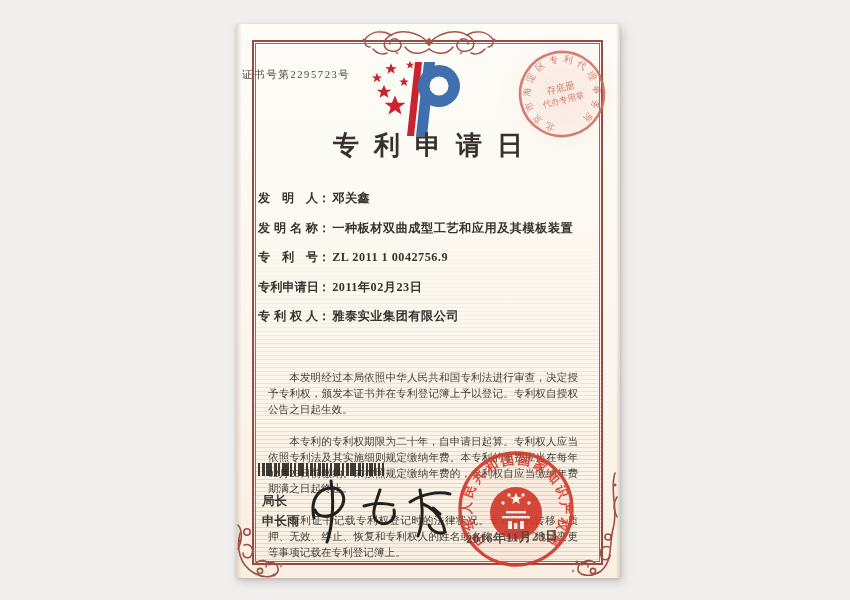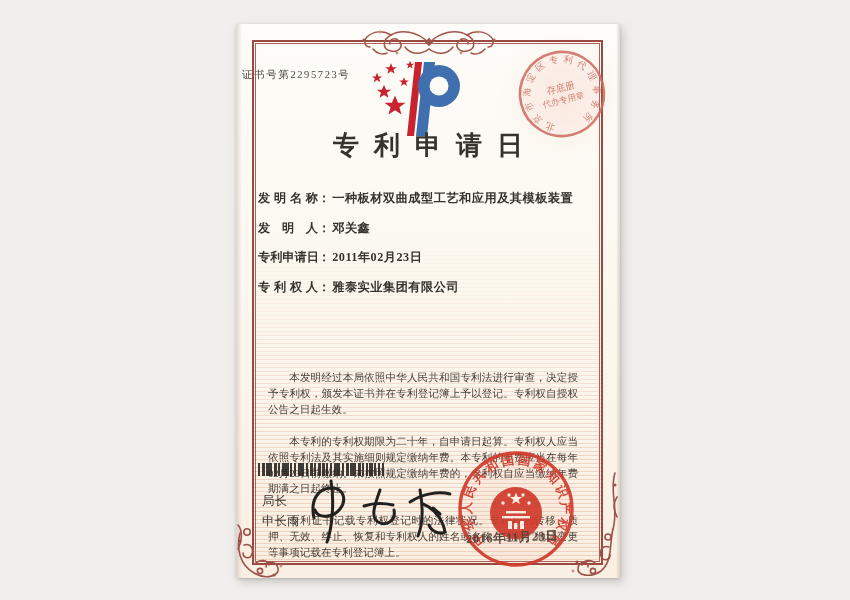--- a/index.html
+++ b/index.html
@@ -61,21 +61,21 @@
   .body-text p{margin:16px;text-indent:2em;}
   
   .barcode{
     position:absolute;left:22px;top:439px;width:126px;height:13px;
     background-image:
       repeating-linear-gradient(90deg,#26221f 0 2px,transparent 2px 4px),
       repeating-linear-gradient(90deg,#26221f 0 1px,transparent 1px 6px),
       repeating-linear-gradient(90deg,transparent 0 9px,#26221f 9px 12px,transparent 12px 17px);
     opacity:.88;
   }
-  .signer{position:absolute;left:26px;top:467px;font-size:12.5px;font-weight:400;color:#3c352f;line-height:20px;}
+  .signer{position:absolute;left:26px;top:467px;font-size:12.5px;font-weight:700;color:#3c352f;line-height:20px;}
   .signature{position:absolute;left:62px;top:452px;width:170px;height:76px;}
   .seal{position:absolute;left:218px;top:423px;width:124px;height:124px;opacity:.92;}
   .seal-date{
     position:absolute;left:230px;top:505px;width:120px;
     font-size:12.5px;font-weight:700;color:#55463c;letter-spacing:.5px;
     transform:rotate(-2deg);z-index:5;white-space:nowrap;
   }
   .footer{
     position:absolute;left:0;right:0;top:530px;text-align:center;
     font-size:10px;letter-spacing:2.5px;color:#7a6a5d;
@@ -133,24 +133,27 @@
         <polygon points="51,80 59,6 70,6 62,80"></polygon>
         <circle cx="74" cy="30" r="21"></circle>
       </g>
       <circle cx="74" cy="30" r="9.5" fill="#fdfbf6"></circle>
     </svg>
 
     <div class="title">专利申请日</div>
 
     <div class="fields">
       <div class="f-row">
+        <span class="f-label">发明人</span><span class="f-colon">：</span><span class="f-value">邓关鑫</span>
+      </div>
+      <div class="f-row">
         <span class="f-label">发明名称</span><span class="f-colon">：</span><span class="f-value">一种板材双曲成型工艺和应用及其模板装置</span>
       </div>
       <div class="f-row">
-        <span class="f-label">发明人</span><span class="f-colon">：</span><span class="f-value">邓关鑫</span>
+        <span class="f-label">专利号</span><span class="f-colon">：</span><span class="f-value">ZL 2011 1 0042756.9</span>
       </div>
       <div class="f-row">
         <span class="f-label">专利申请日</span><span class="f-colon">：</span><span class="f-value">2011年02月23日</span>
       </div>
       <div class="f-row">
         <span class="f-label">专利权人</span><span class="f-colon">：</span><span class="f-value">雅泰实业集团有限公司</span>
       </div>
     </div>
 
     <div class="body-text">

